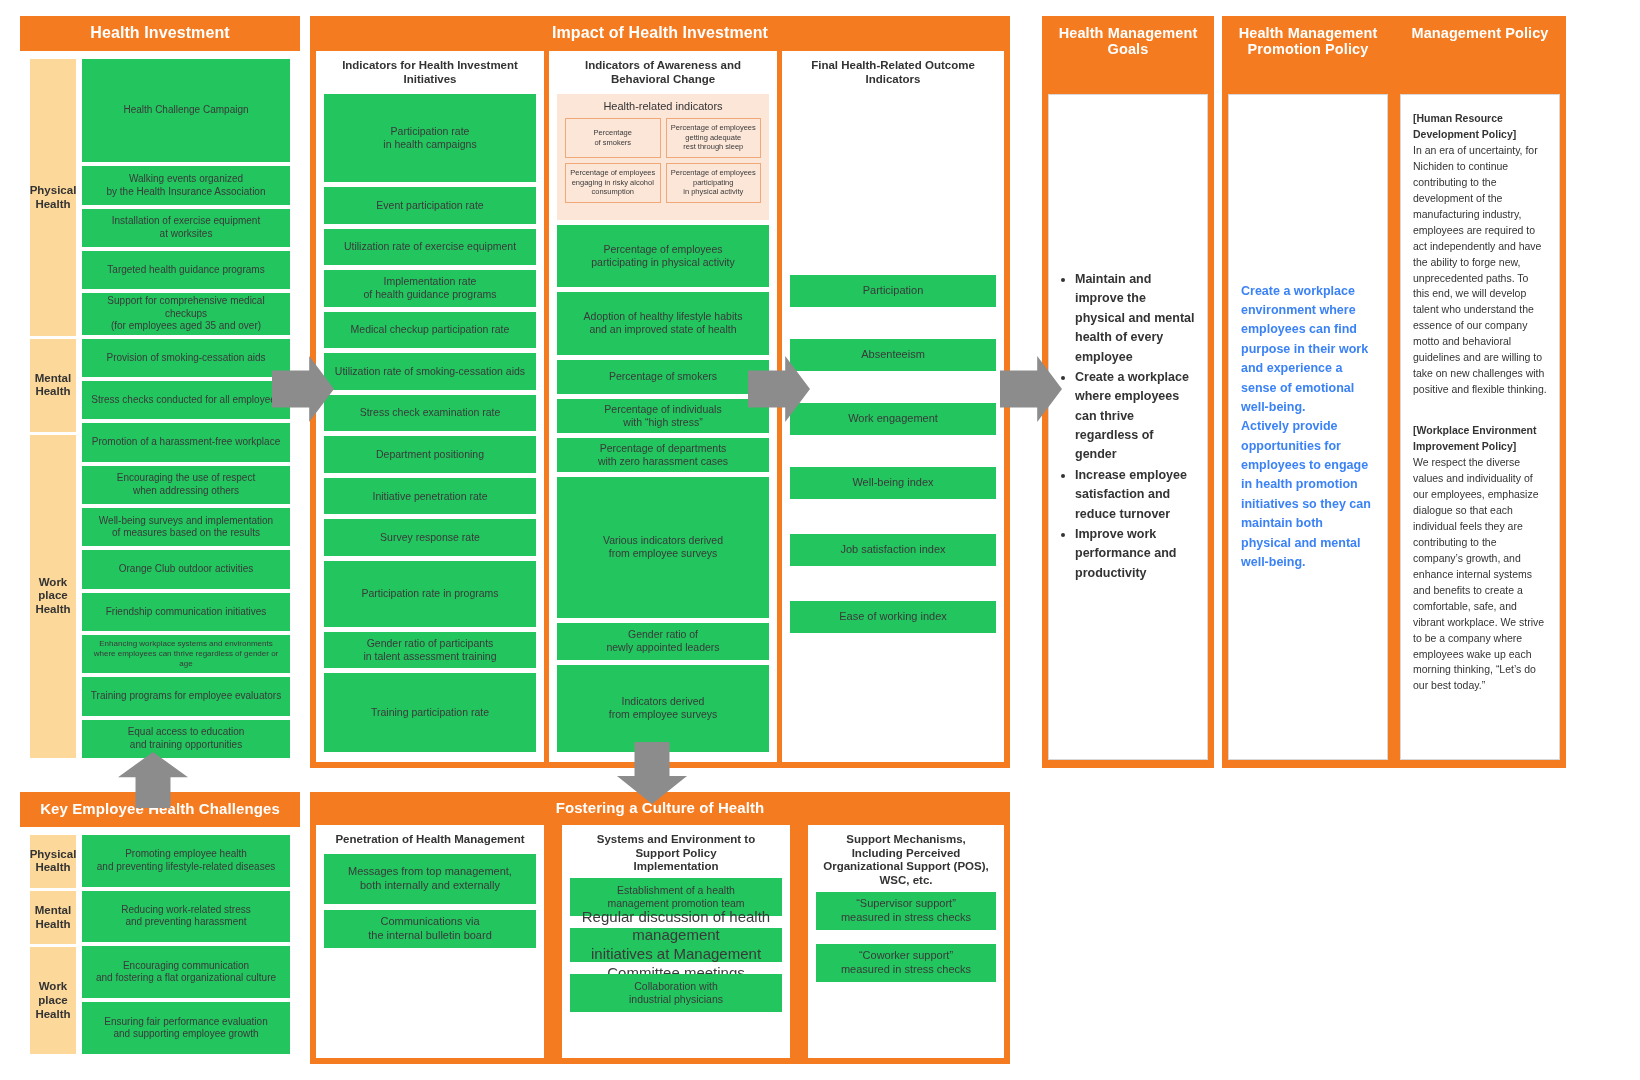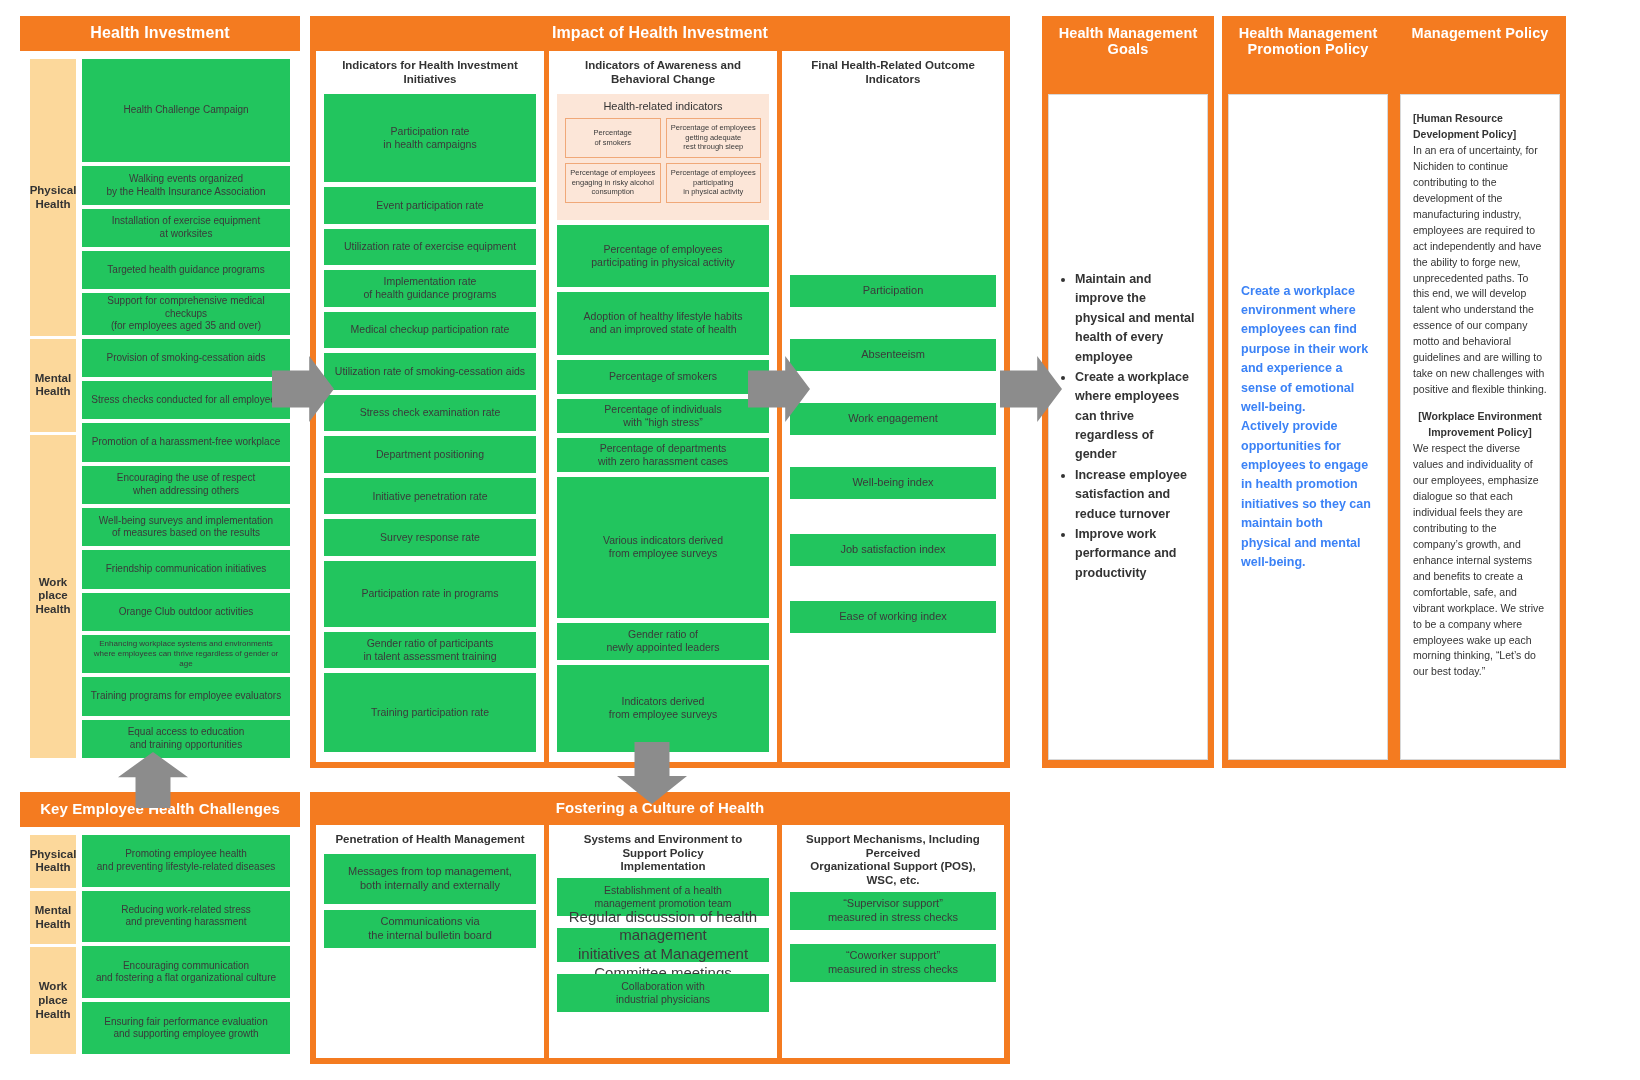--- a/index.html
+++ b/index.html
@@ -118,34 +118,34 @@
   #goals { left:1042px; }
   #promo { left:1222px; }
   #mpol  { left:1394px; width:172px;}
   #goals .rbody { justify-content:center; }
   #goals ul { margin:0; padding-left:14px; }
   #goals li { font-size:12.5px; line-height:1.55; font-weight:bold; color:#333; margin-bottom:1px; }
   #promo .rbody p { margin:0; font-size:12.5px; line-height:1.55; font-weight:bold; color:#3b82f6; }
   #mpol .rbody { justify-content:flex-start; padding-top:16px; overflow:hidden; }
   #mpol .rbody p { margin:0; font-size:10.5px; line-height:1.52; color:#333; }
   #mpol .rbody p.head { font-weight:bold; }
-  #mpol .rbody p.gap { margin-top:11px;text-align:center; }
+  #mpol .rbody p.gap { margin-top:25px; }
 
   
   #kec { left:20px; top:792px; width:280px; height:272px; }
   #kec .panel-title { font-size:15px; padding:9px 0 9px; }
   #kec .panel-body { padding:8px 10px 10px 10px; gap:6px; }
   #kec .cat-col { width:46px; display:flex; flex-direction:column; gap:3px; }
   #kec .item-col { flex:1; display:flex; flex-direction:column; gap:4px; }
   #kec .box { font-size:10px; }
 
   
   #culture { left:310px; top:792px; width:700px; height:272px; }
   #culture .panel-title { font-size:15px; padding:8px 0 8px; }
-  #culture .panel-body { background:transparent; gap:5px; padding:0 6px 6px 6px; }
+  #culture .panel-body { background:transparent; gap:18px; padding:0 6px 6px 6px; }
   #cp1 { width:228px; }
   #cp2 { width:228px; }
   #cp3 { flex:1; }
   #cp1 .box { font-size:11px; }
   #cp2 .box { font-size:10.5px; }
   #cp3 .box { font-size:11px; }
   #cp2 .box.small { font-size:15px; }
 
   
   .arrow { position:absolute; background:#8c8c8c; }
@@ -181,22 +181,22 @@
         <div class="box" style="flex:2.9">Health Challenge Campaign</div>
         <div class="box" style="flex:1">Walking events organized<br>by the Health Insurance Association</div>
         <div class="box" style="flex:1">Installation of exercise equipment<br>at worksites</div>
         <div class="box" style="flex:1">Targeted health guidance programs</div>
         <div class="box" style="flex:1">Support for comprehensive medical checkups<br>(for employees aged 35 and over)</div>
         <div class="box" style="flex:1">Provision of smoking-cessation aids</div>
         <div class="box" style="flex:1">Stress checks conducted for all employees</div>
         <div class="box" style="flex:1">Promotion of a harassment-free workplace</div>
         <div class="box" style="flex:1">Encouraging the use of respect<br>when addressing others</div>
         <div class="box" style="flex:1">Well-being surveys and implementation<br>of measures based on the results</div>
+        <div class="box" style="flex:1">Orange Club outdoor activities</div>
         <div class="box" style="flex:1">Friendship communication initiatives</div>
-        <div class="box" style="flex:1">Orange Club outdoor activities</div>
         <div class="box" style="flex:1;font-size:8px">Enhancing workplace systems and environments<br>where employees can thrive regardless of gender or age</div>
         <div class="box" style="flex:1">Training programs for employee evaluators</div>
         <div class="box" style="flex:1">Equal access to education<br>and training opportunities</div>
       </div>
     </div>
   </div>
 
   <div class="panel" id="impact">
     <div class="panel-title">Impact of Health Investment</div>
     <div class="panel-body">

